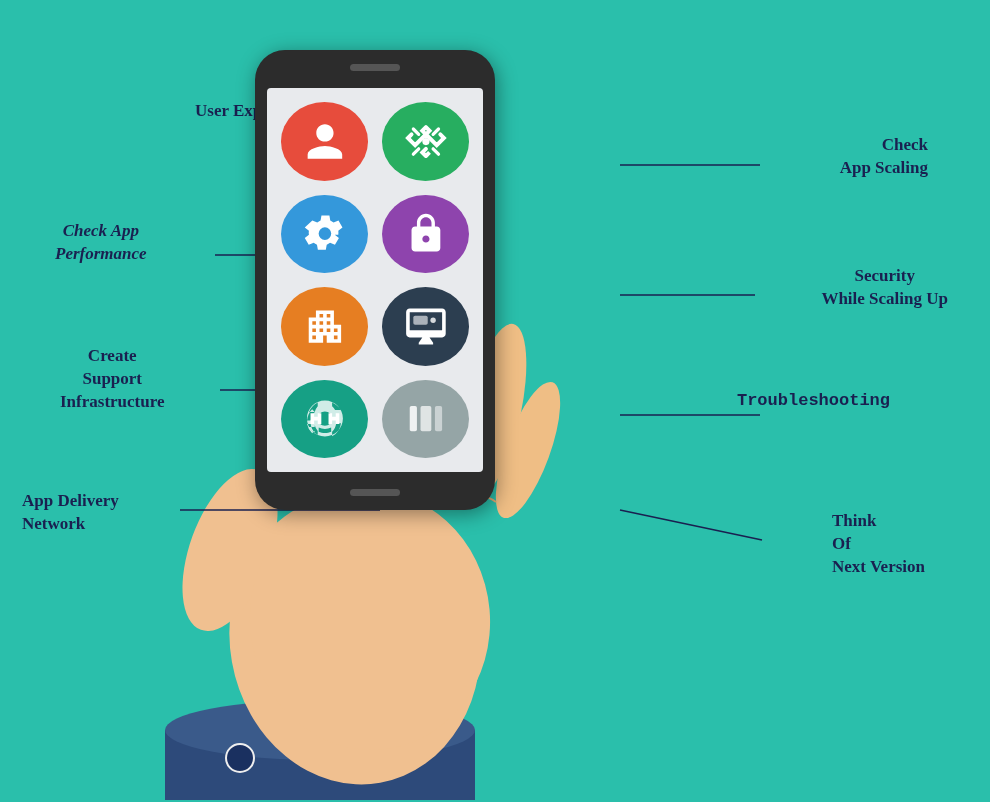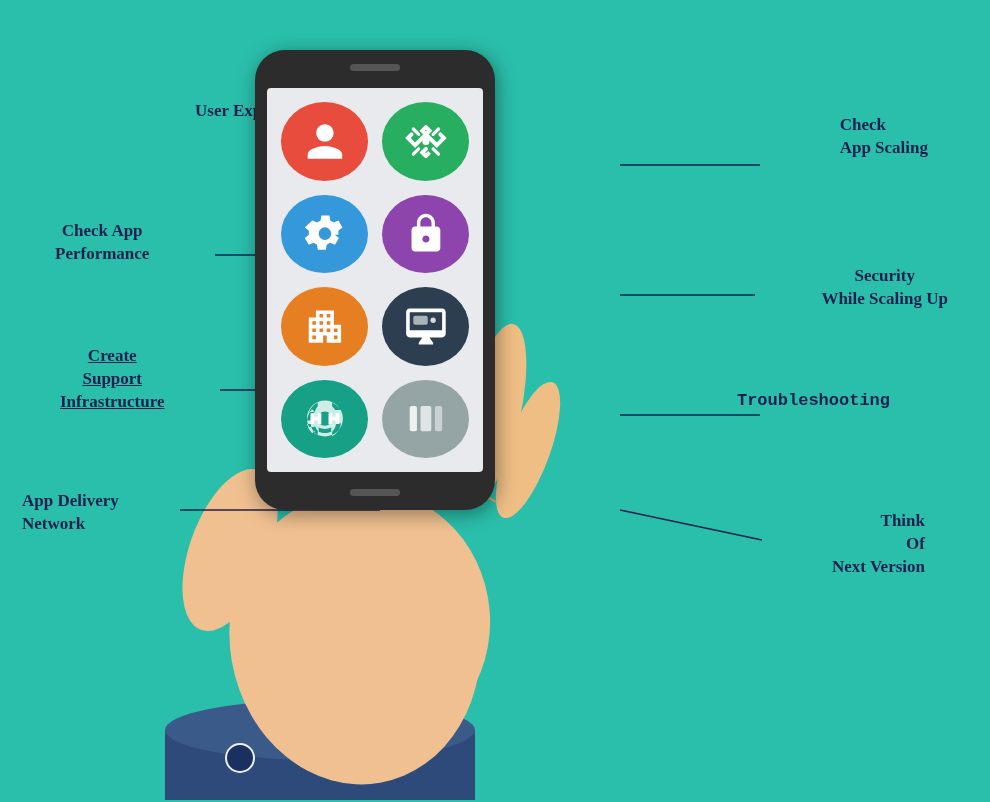--- a/index.html
+++ b/index.html
@@ -114,33 +114,33 @@
       z-index: 5;
       pointer-events: none;
     }
   </style>
 </head>
 <body>
 
 <div class="label" style="left:195px; top:100px; text-align:center;">User
 Experience</div>
 
-<div class="label" style="right:62px; top:114px; text-align:left;">Check<br>App Scaling</div>
-
-<div class="label" style="left:55px; top:220px; text-align:center;">Check App<br>Performance</div>
+<div class="label" style="right:62px; top:134px; text-align:right;">Check<br>App Scaling</div>
+
+<div class="label" style="left:55px; top:220px; text-align:center;font-style:italic;">Check App<br>Performance</div>
 
 <div class="label" style="right:42px; top:265px; margin-left:15px;">Security<br>While Scaling Up</div>
 
-<div class="label" style="left:60px; top:345px; text-align:center;text-decoration:underline;">Create<br>Support<br>Infrastructure</div>
+<div class="label" style="left:60px; top:345px; text-align:center;">Create<br>Support<br>Infrastructure</div>
 
 <div class="label" style="right:100px; top:390px; text-align:center;font-family:Liberation Mono, monospace;">Troubleshooting</div>
 
 <div class="label" style="left:22px; top:490px; text-align:left;">App Delivery<br>Network</div>
 
-<div class="label" style="right:65px; top:510px; text-align:right;">Think<br>Of<br>Next Version</div>
+<div class="label" style="right:65px; top:510px; text-align:left;">Think<br>Of<br>Next Version</div>
 
 <svg class="hand-svg" viewBox="0 0 560 600" xmlns="http://www.w3.org/2000/svg">
 
   <ellipse cx="180" cy="570" rx="155" ry="50" fill="#2d4a7a"></ellipse>
   <rect x="25" y="530" width="310" height="70" fill="#2d4a7a"></rect>
 
   <ellipse cx="180" cy="530" rx="155" ry="30" fill="#3a5a8a"></ellipse>
 
   <circle cx="100" cy="558" r="14" fill="#1a3060" stroke="#eee" stroke-width="2"></circle>
 

